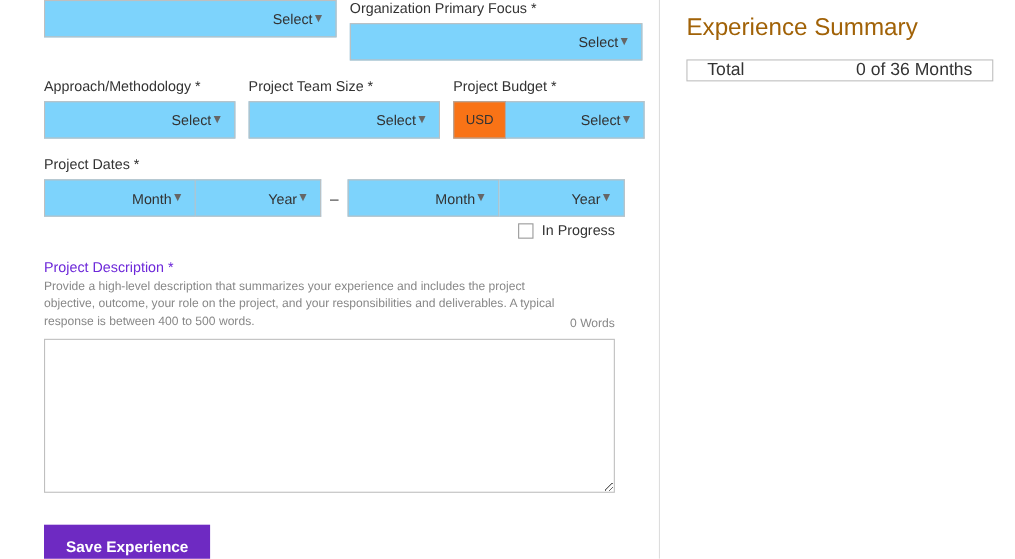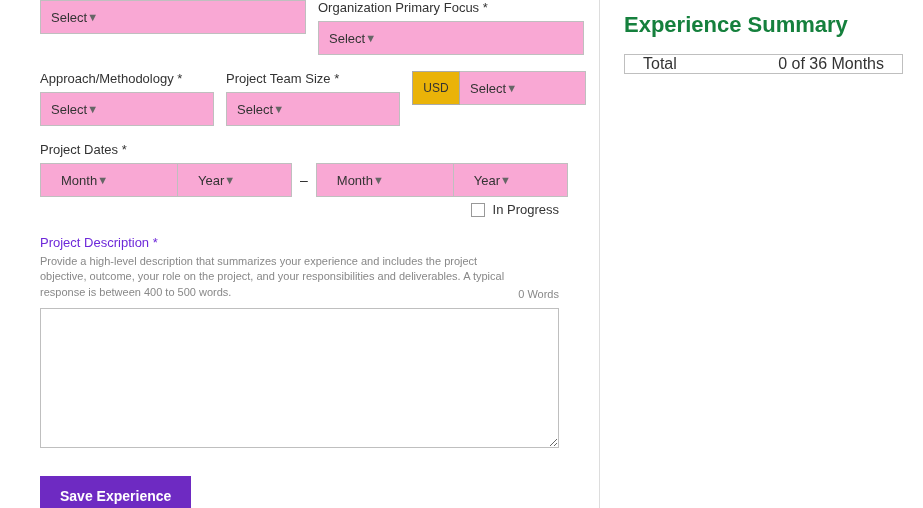--- a/index.html
+++ b/index.html
@@ -2,42 +2,42 @@
 <html><head>
 <meta charset="utf-8">
 <style>
   * { box-sizing: border-box; margin: 0; padding: 0; font-family: Arial, Helvetica, sans-serif; }
   body { background: #fff; width: 923px; height: 508px; display: flex; }
   .main { width: 600px; border-right: 1px solid #ddd; padding: 0 40px 20px 40px; height: 508px; }
   .sidebar { flex: 1; padding: 12px 20px 0 24px; }
   .row { display: flex; gap: 12px; margin-bottom: 16px; }
   .field { display: flex; flex-direction: column; }
   .label { font-size: 13px; color: #333; margin-bottom: 6px; }
-  .select { display: flex; align-items: center; justify-content: flex-start; border: 1px solid #bfbfbf; background: #f9a8d4; height: 34px; padding: 0 10px; font-size: 13px; color: #333; cursor: pointer; }
+  .select { display: flex; align-items: center; justify-content: flex-end; border: 1px solid #bfbfbf; background: #7dd3fc; height: 34px; padding: 0 10px; font-size: 13px; color: #333; cursor: pointer; }
   .select.half { width: 266px; }
   .select.small { width: 174px; }
   .chevron { font-size: 11px; color: #666; }
   .currency { display: flex; }
-  .currency .cur { width: 48px; height: 34px; border: 1px solid #aaa; background: #eab308; display: flex; align-items: center; justify-content: center; font-size: 12px; color: #333; }
+  .currency .cur { width: 48px; height: 34px; border: 1px solid #aaa; background: #f97316; display: flex; align-items: center; justify-content: center; font-size: 12px; color: #333; }
   .currency .sel { width: 126px; border-left: none; }
   .dates { display: flex; align-items: center; gap: 8px; }
   .dates .seg { display: flex; }
   .dates .select { width: 138px; padding-left: 20px; }
   .dates .select.year { width: 114px; border-left: none; }
   .dash { color: #333; font-size: 14px; }
   .progress-row { display: flex; justify-content: flex-end; align-items: center; margin-bottom: 18px; }
   .checkbox { width: 14px; height: 14px; border: 1px solid #999; background: #fff; margin-right: 8px; }
   .progress-label { font-size: 13px; color: #333; }
   .desc-label { font-size: 13px; color: #6d28d9; margin-bottom: 4px; }
   .desc-help { font-size: 11px; color: #888; line-height: 1.4; max-width: 500px; }
   .desc-head { display: flex; justify-content: space-between; align-items: flex-end; margin-bottom: 8px; }
   .words { font-size: 11px; color: #888; white-space: nowrap; margin-left: 8px; }
   textarea { width: 100%; height: 140px; border: 1px solid #bfbfbf; resize: both; padding: 6px; font-size: 13px; }
   .save-btn { margin-top: 24px; background: #6e2ac2; color: #fff; border: none; padding: 12px 20px; font-size: 14px; font-weight: bold; cursor: pointer; }
-  .summary-title { font-size: 22px; font-weight: 700; color: #15803d; margin-bottom: 16px; }
+  .summary-title { font-size: 22px; font-weight: 400; color: #a16207; margin-bottom: 16px; }
   .summary-box { border: 1px solid #bfbfbf; padding: 0 18px; display: flex; justify-content: space-between; font-size: 16px; color: #333; }
 </style>
 </head>
 <body>
 
 <div class="main">
   <div class="row">
     <div class="field">
       <div class="select half">
         <span>Select</span>
@@ -62,20 +62,21 @@
       </div>
     </div>
     <div class="field">
       <div class="label">Project Team Size *</div>
       <div class="select small">
         <span>Select</span>
         <span class="chevron">▼</span>
       </div>
     </div>
     <div class="field">
+      <div class="label">Project Budget *</div>
       <div class="currency">
         <div class="cur">USD</div>
         <div class="select sel">
           <span>Select</span>
           <span class="chevron">▼</span>
         </div>
       </div>
     </div>
   </div>
 

